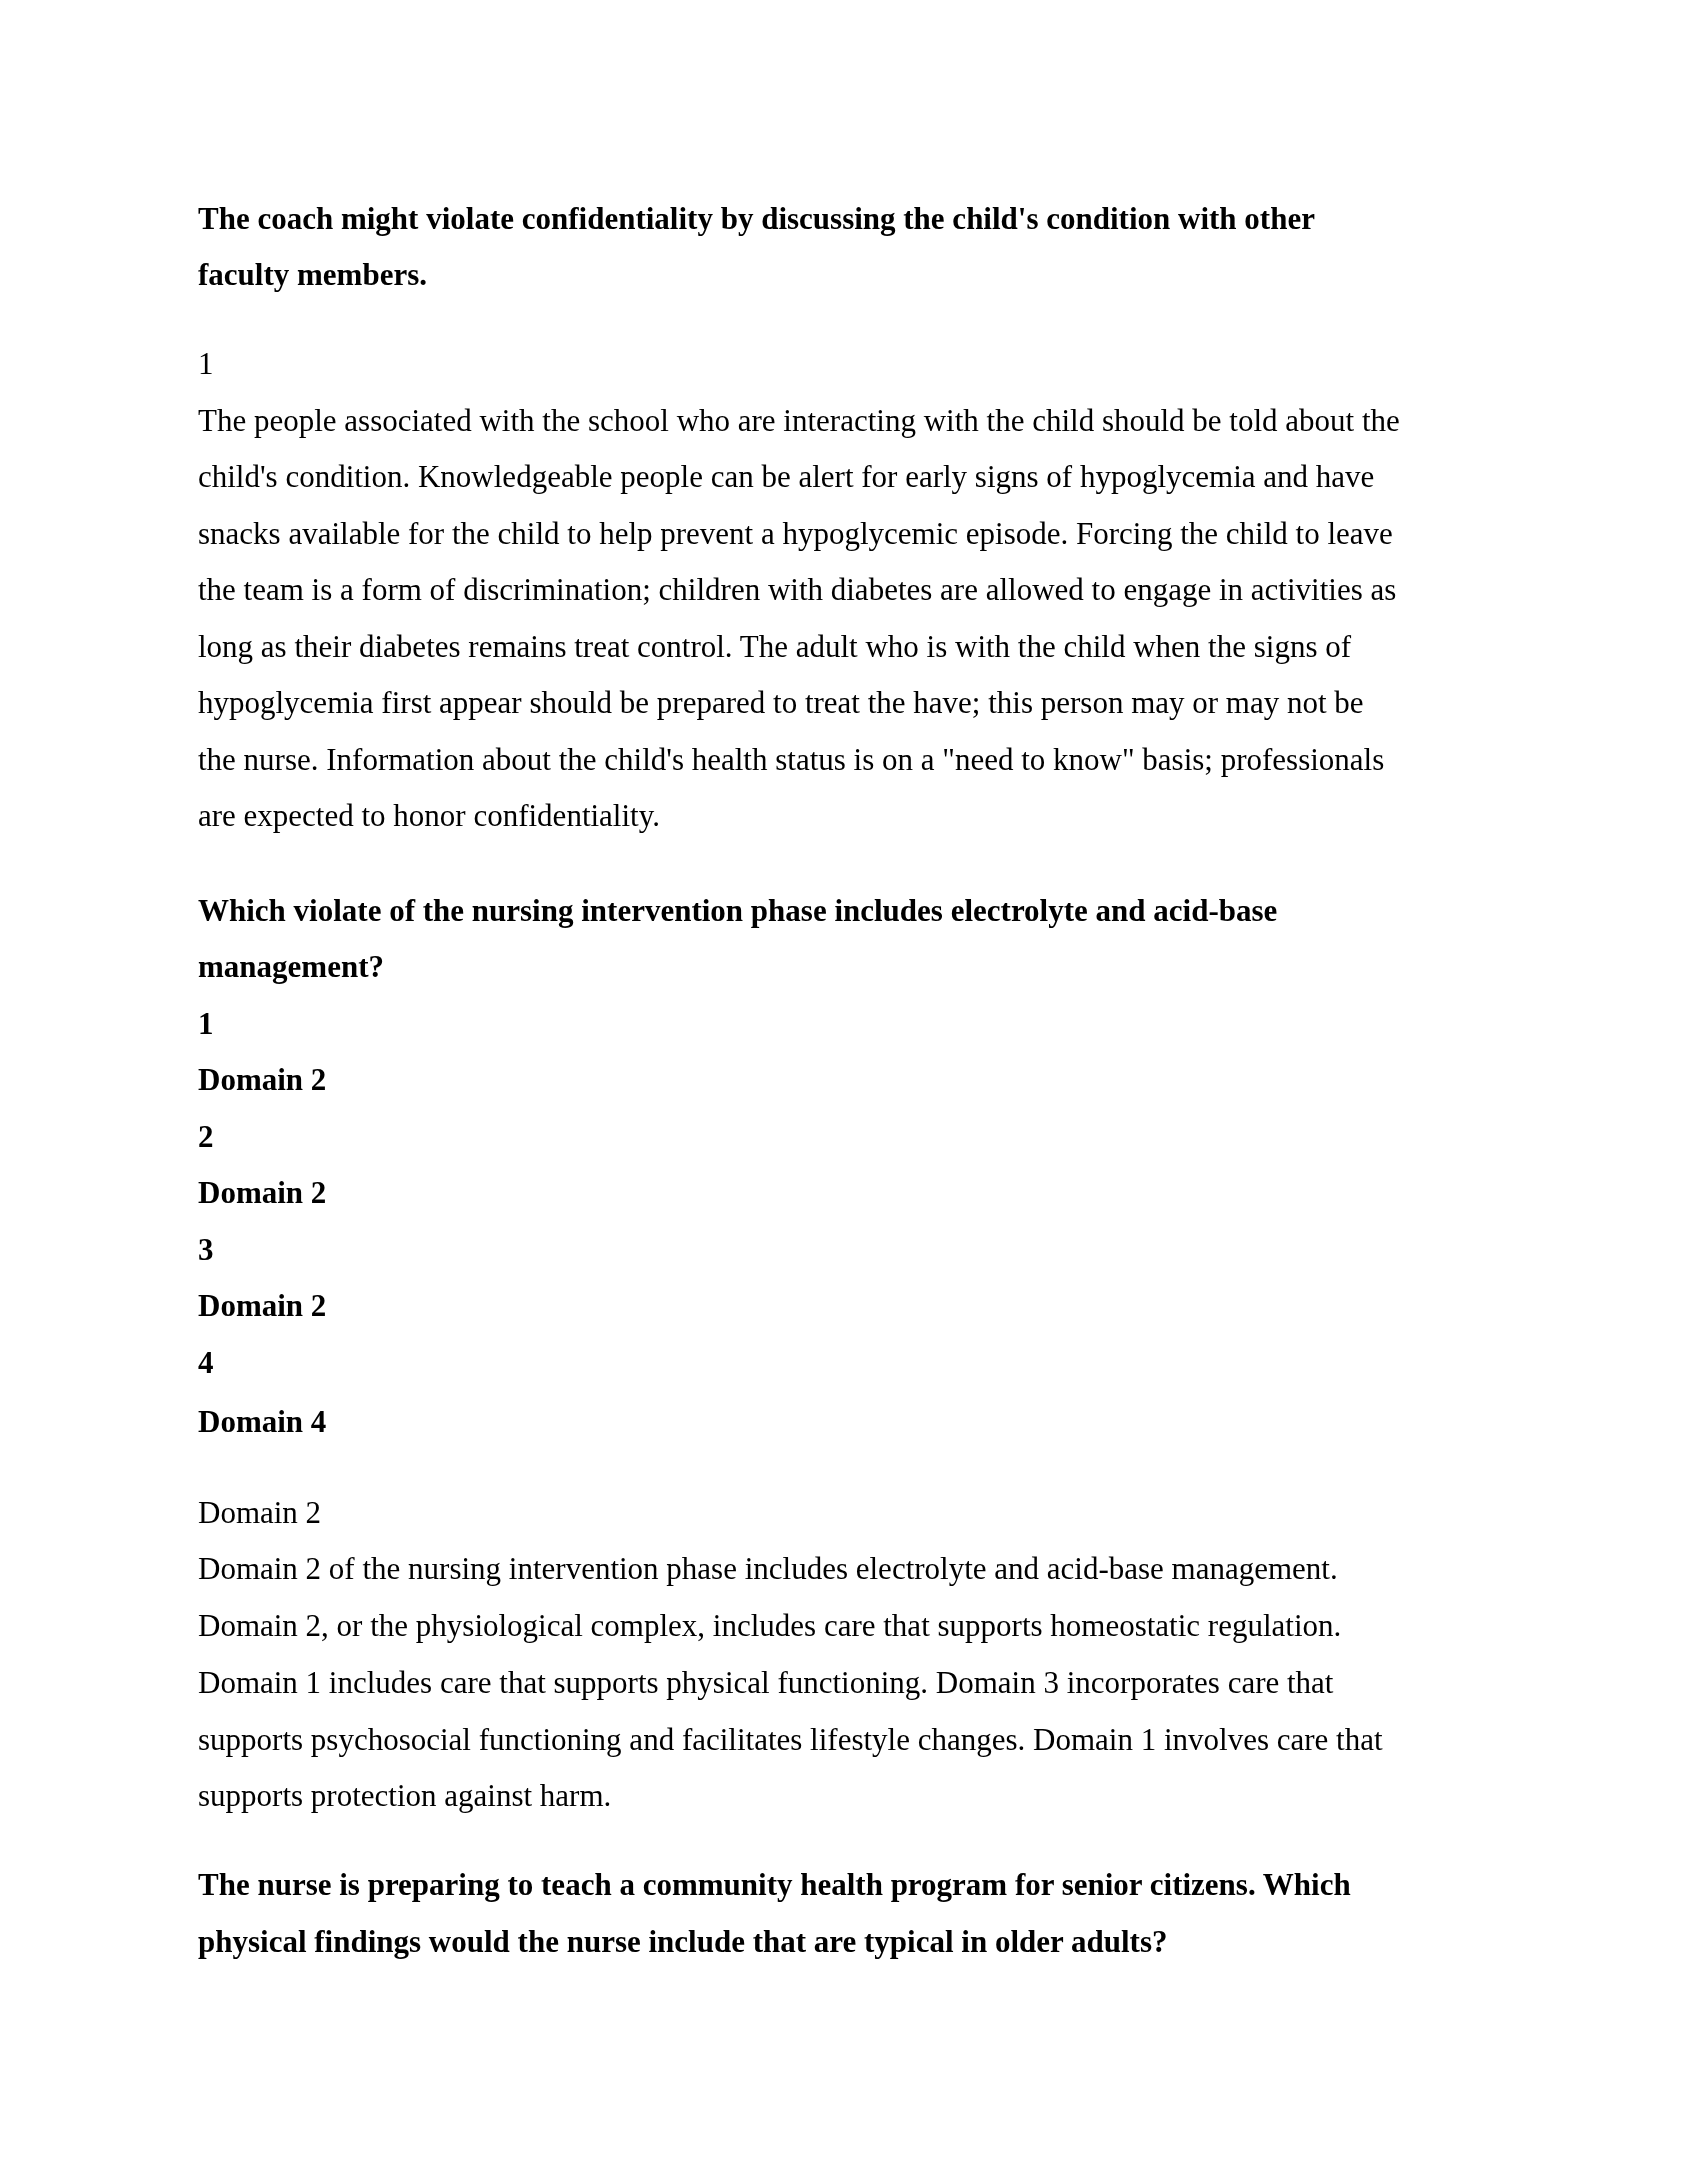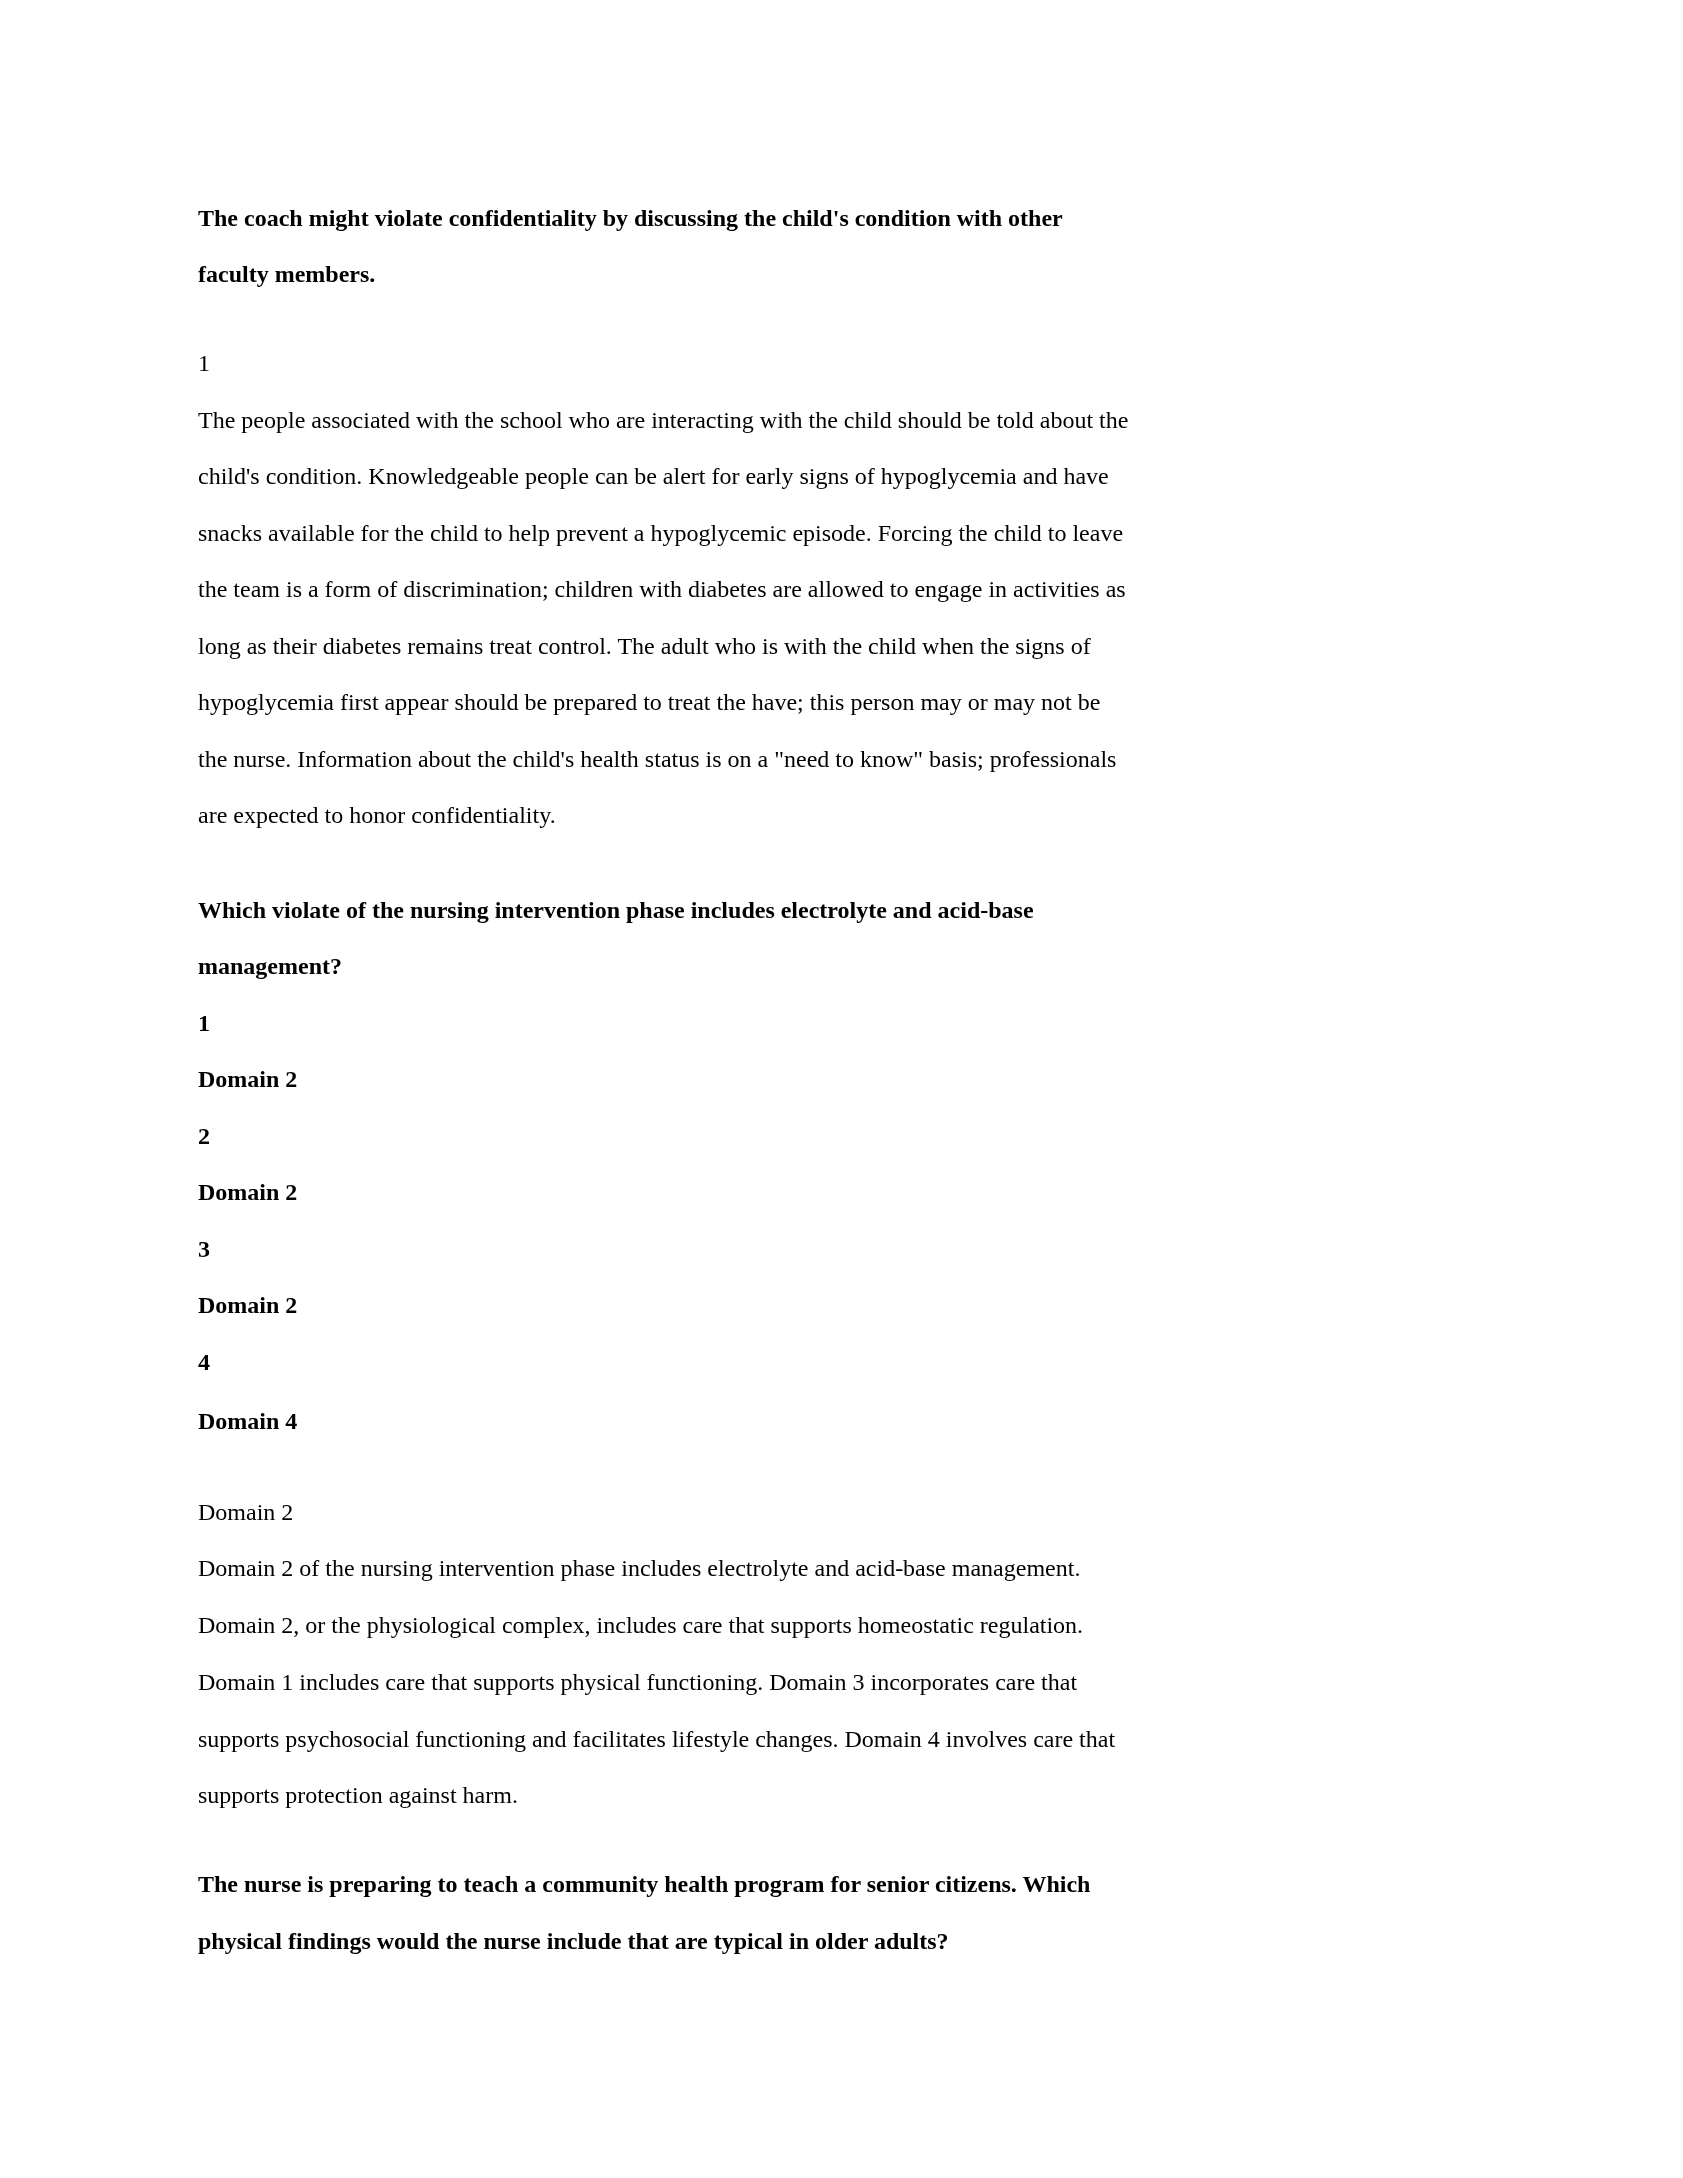--- a/index.html
+++ b/index.html
@@ -1,21 +1,21 @@
 <!DOCTYPE html>
 <html><head>
 <meta charset="utf-8">
 <style>
   html, body { margin: 0; padding: 0; background: #ffffff; }
   body { width: 1683px; height: 2178px; position: relative; overflow: hidden; }
   .page { position: absolute; left: 0; top: 0; width: 1683px; height: 2178px; background: #ffffff; }
   .ln {
     position: absolute; left: 198px; margin: 0;
     font-family: "Liberation Serif", "DejaVu Serif", serif;
-    font-size: 24px; line-height: 31px; color: #000000;
+    font-size: 31px; line-height: 31px; color: #000000;
     white-space: nowrap;
   }
   .b { font-weight: bold; }
 </style>
 </head>
 <body>
 
 <div class="page">
 
   <div>
@@ -47,21 +47,21 @@
     <p class="ln b" style="top:1290px">Domain 2</p>
     <p class="ln b" style="top:1347px">4</p>
     <p class="ln b" style="top:1406px">Domain 4</p>
   </div>
 
   <div>
     <p class="ln" style="top:1497px">Domain 2</p>
     <p class="ln" style="top:1553px">Domain 2 of the nursing intervention phase includes electrolyte and acid-base management.</p>
     <p class="ln" style="top:1610px">Domain 2, or the physiological complex, includes care that supports homeostatic regulation.</p>
     <p class="ln" style="top:1667px">Domain 1 includes care that supports physical functioning. Domain 3 incorporates care that</p>
-    <p class="ln" style="top:1724px">supports psychosocial functioning and facilitates lifestyle changes. Domain 4 involves care that</p>
+    <p class="ln" style="top:1724px">supports psychosocial functioning and facilitates lifestyle changes. Domain 1 involves care that</p>
     <p class="ln" style="top:1780px">supports protection against harm.</p>
   </div>
 
   <div>
     <p class="ln b" style="top:1869px">The nurse is preparing to teach a community health program for senior citizens. Which</p>
     <p class="ln b" style="top:1926px">physical findings would the nurse include that are typical in older adults?</p>
   </div>
 
 </div>
 

